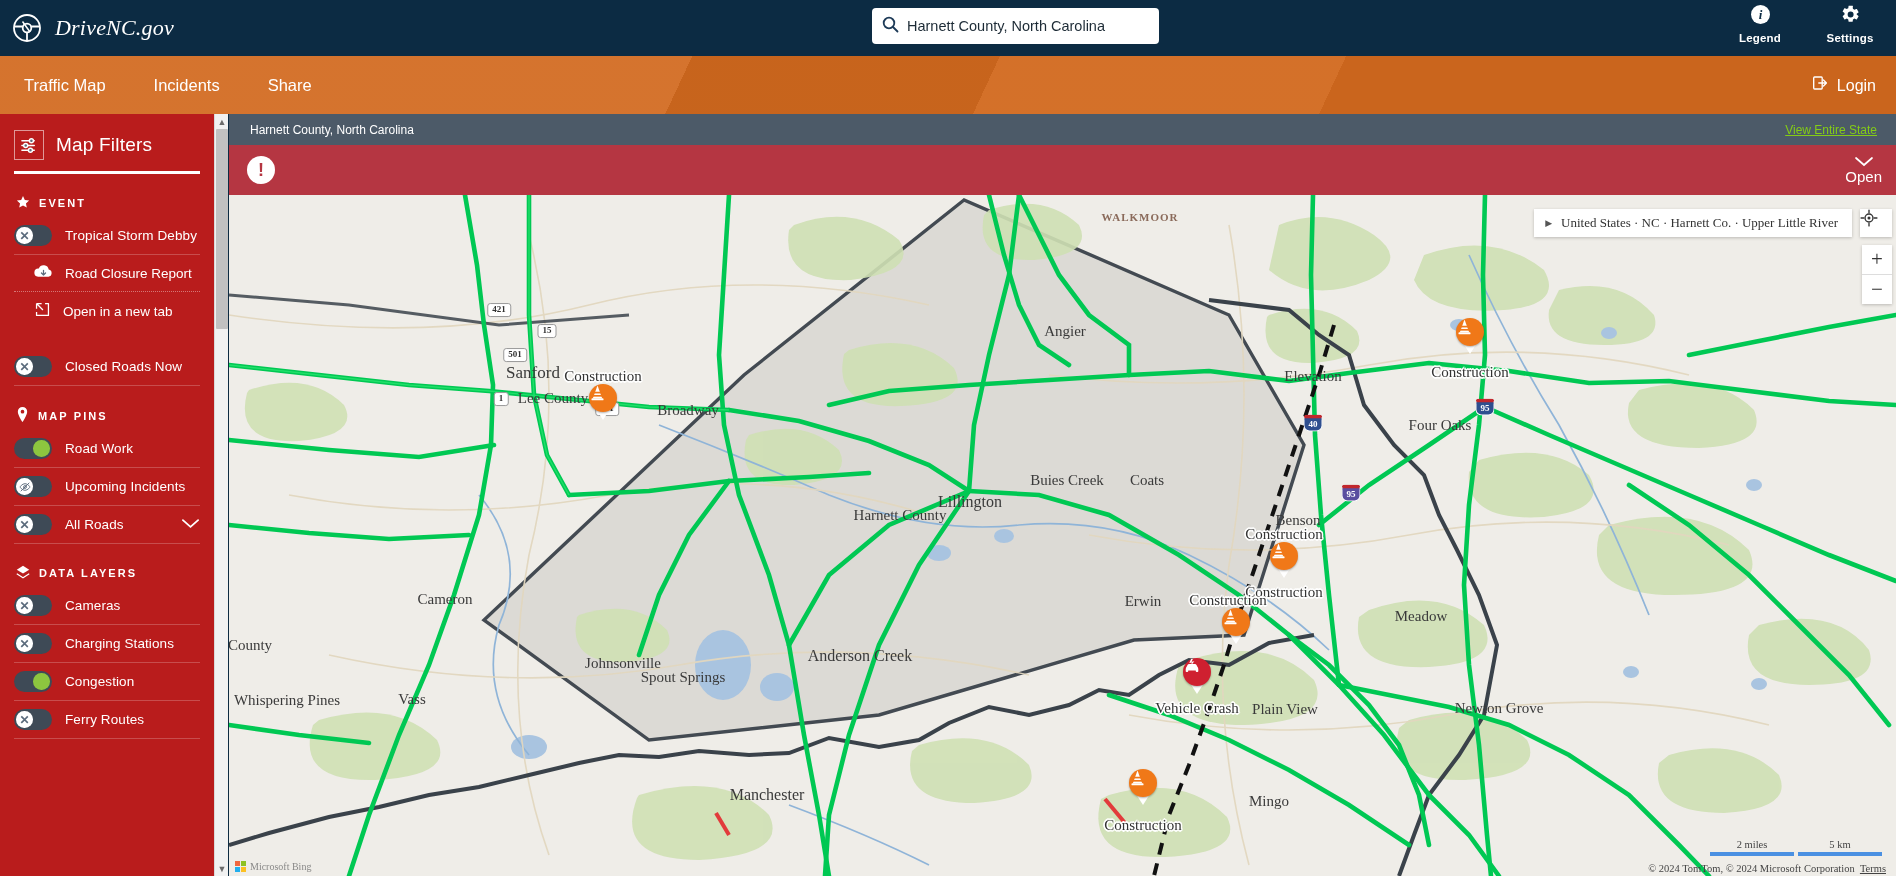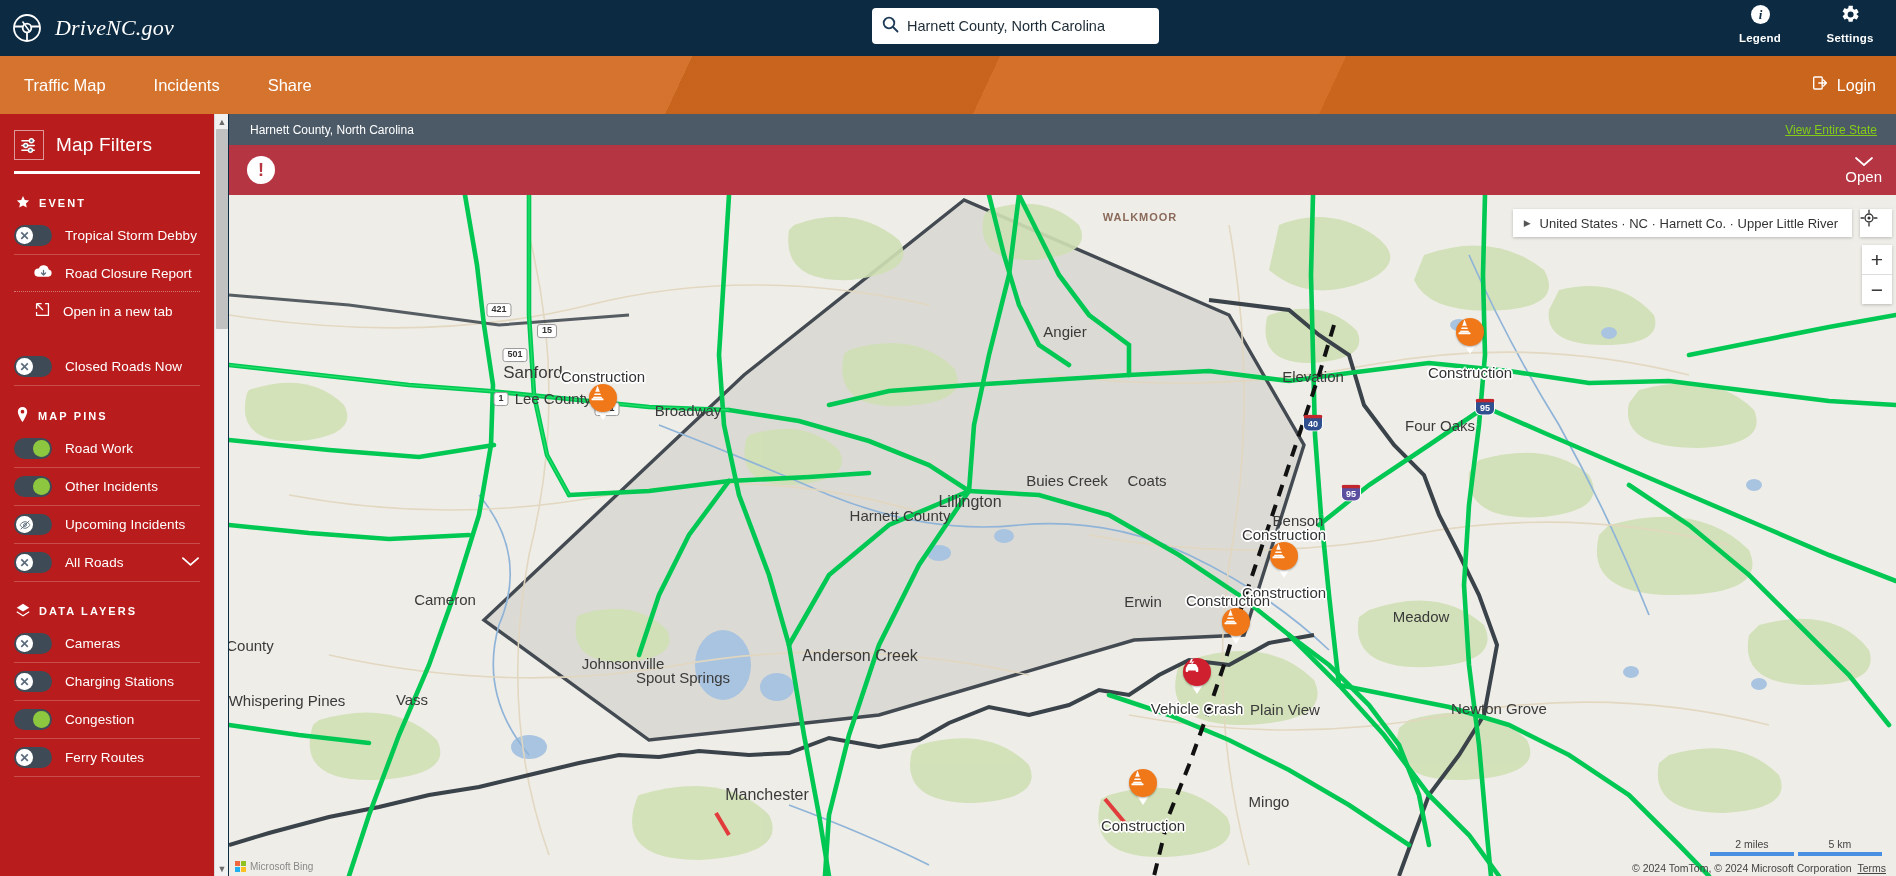--- a/index.html
+++ b/index.html
@@ -150,21 +150,21 @@
     font-size: 14.5px; font-weight: bold; letter-spacing: .3px;
   }
   .alert-open {
     margin-left: auto; margin-right: 14px; display: flex;
     flex-direction: column; align-items: center; cursor: pointer;
   }
   .alert-open .lbl { font-size: 15px; }
 
   .map {
     position: absolute; top: 81px; left: 0; width: 1667px; height: 681px;
-    background: #86efac; overflow: hidden;
+    background: #86efac; overflow: hidden; font-family: Liberation Serif, serif;
   }
   .map svg { position: absolute; top: 0; left: 0; }
 
   
   .loc-crumb {
     position: absolute; top: 14px; right: 44px; height: 28px;
     background: #fff; display: flex; align-items: center;
     box-shadow: 0 1px 3px rgba(0,0,0,.22); font-size: 13px; color: #333;
   }
   .loc-crumb .exp { padding: 0 9px 0 11px; color: #555; font-size: 9px; }
@@ -366,26 +366,20 @@
             <path d="M7 0a5.6 5.6 0 0 0-5.6 5.6C1.4 9.8 7 18 7 18s5.6-8.2 5.6-12.4A5.6 5.6 0 0 0 7 0Zm0 7.8a2.2 2.2 0 1 1 0-4.4 2.2 2.2 0 0 1 0 4.4Z"></path>
           </svg>
       </span>
       <span>MAP PINS</span>
     </div>
     <div class="sb-row">
       <span class="toggle on">
           <span class="knob"></span>
         </span>
       <span class="lbl">Road Work</span>
-    </div>
-    <div class="sb-row">
-      <span class="toggle on">
-          <span class="knob"></span>
-        </span>
-      <span class="lbl">Other Incidents</span>
     </div>
     <div class="sb-row">
       <span class="toggle off">
         <span class="knob">
           <svg width="12" height="12" viewBox="0 0 18 18" fill="none" stroke="#5b6b7c" stroke-width="1.4">
             <path d="M1.5 9S4.5 4 9 4s7.5 5 7.5 5-3 5-7.5 5S1.5 9 1.5 9Z"></path>
             <circle cx="9" cy="9" r="2.1"></circle>
             <path d="M3 15 15 3" stroke-linecap="round"></path>
           </svg>
         </span>

